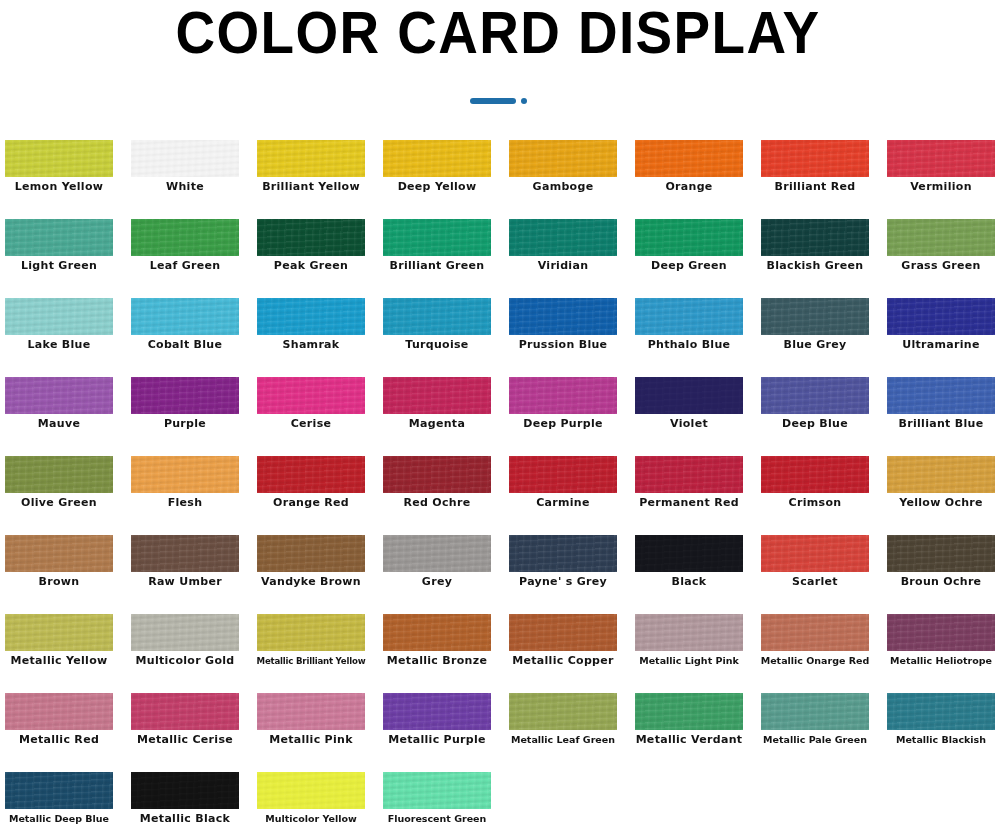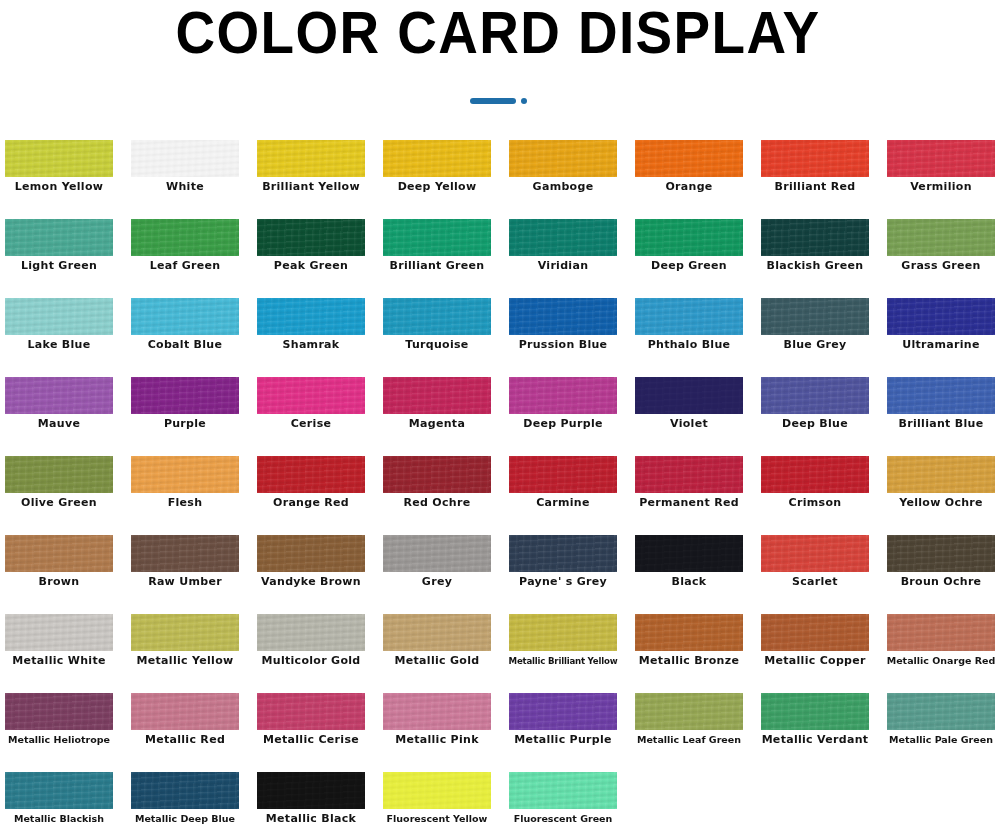--- a/index.html
+++ b/index.html
@@ -338,48 +338,44 @@
       </div>
       <div class="cell">
         <div class="chip" title="Scarlet" style="background: rgb(217, 68, 59);"></div>
         <div class="chip-label">Scarlet</div>
       </div>
       <div class="cell">
         <div class="chip" title="Broun Ochre" style="background: rgb(79, 69, 53);"></div>
         <div class="chip-label">Broun Ochre</div>
       </div>
       <div class="cell">
-        <div class="chip" title="Metallic White" style="background: rgb(205, 202, 198);"></div>
-        <div class="chip-label">Metallic White</div>
-      </div>
-      <div class="cell">
         <div class="chip" title="Metallic Yellow" style="background: rgb(192, 189, 85);"></div>
         <div class="chip-label">Metallic Yellow</div>
       </div>
       <div class="cell">
         <div class="chip" title="Multicolor Gold" style="background: rgb(185, 185, 174);"></div>
         <div class="chip-label">Multicolor Gold</div>
       </div>
       <div class="cell">
-        <div class="chip" title="Metallic Gold" style="background: rgb(196, 165, 113);"></div>
-        <div class="chip-label">Metallic Gold</div>
-      </div>
-      <div class="cell">
         <div class="chip" title="Metallic Brilliant Yellow" style="background: rgb(200, 188, 69);"></div>
         <div class="chip-label tighter">Metallic Brilliant Yellow</div>
       </div>
       <div class="cell">
         <div class="chip" title="Metallic Bronze" style="background: rgb(180, 99, 44);"></div>
         <div class="chip-label">Metallic Bronze</div>
       </div>
       <div class="cell">
         <div class="chip" title="Metallic Copper" style="background: rgb(176, 92, 48);"></div>
         <div class="chip-label">Metallic Copper</div>
       </div>
       <div class="cell">
+        <div class="chip" title="Metallic Light Pink" style="background: rgb(180, 155, 160);"></div>
+        <div class="chip-label tight">Metallic Light Pink</div>
+      </div>
+      <div class="cell">
         <div class="chip" title="Metallic Onarge Red" style="background: rgb(192, 112, 88);"></div>
         <div class="chip-label tight">Metallic Onarge Red</div>
       </div>
       <div class="cell">
         <div class="chip" title="Metallic Heliotrope" style="background: rgb(125, 63, 98);"></div>
         <div class="chip-label tight">Metallic Heliotrope</div>
       </div>
       <div class="cell">
         <div class="chip" title="Metallic Red" style="background: rgb(201, 121, 143);"></div>
         <div class="chip-label">Metallic Red</div>
@@ -415,21 +411,21 @@
       <div class="cell">
         <div class="chip" title="Metallic Deep Blue" style="background: rgb(27, 76, 107);"></div>
         <div class="chip-label tight">Metallic Deep Blue</div>
       </div>
       <div class="cell">
         <div class="chip flat" title="Metallic Black" style="background: rgb(19, 19, 19);"></div>
         <div class="chip-label">Metallic Black</div>
       </div>
       <div class="cell">
         <div class="chip pale" title="Fluorescent Yellow" style="background: rgb(233, 240, 63);"></div>
-        <div class="chip-label tight">Fluorescent Yellow</div>
+        <div class="chip-label tight">Multicolor Yellow</div>
       </div>
       <div class="cell">
         <div class="chip" title="Fluorescent Green" style="background: rgb(102, 227, 174);"></div>
         <div class="chip-label tight">Fluorescent Green</div>
       </div>
     </div>
 
 </div>
 
 </body></html>

